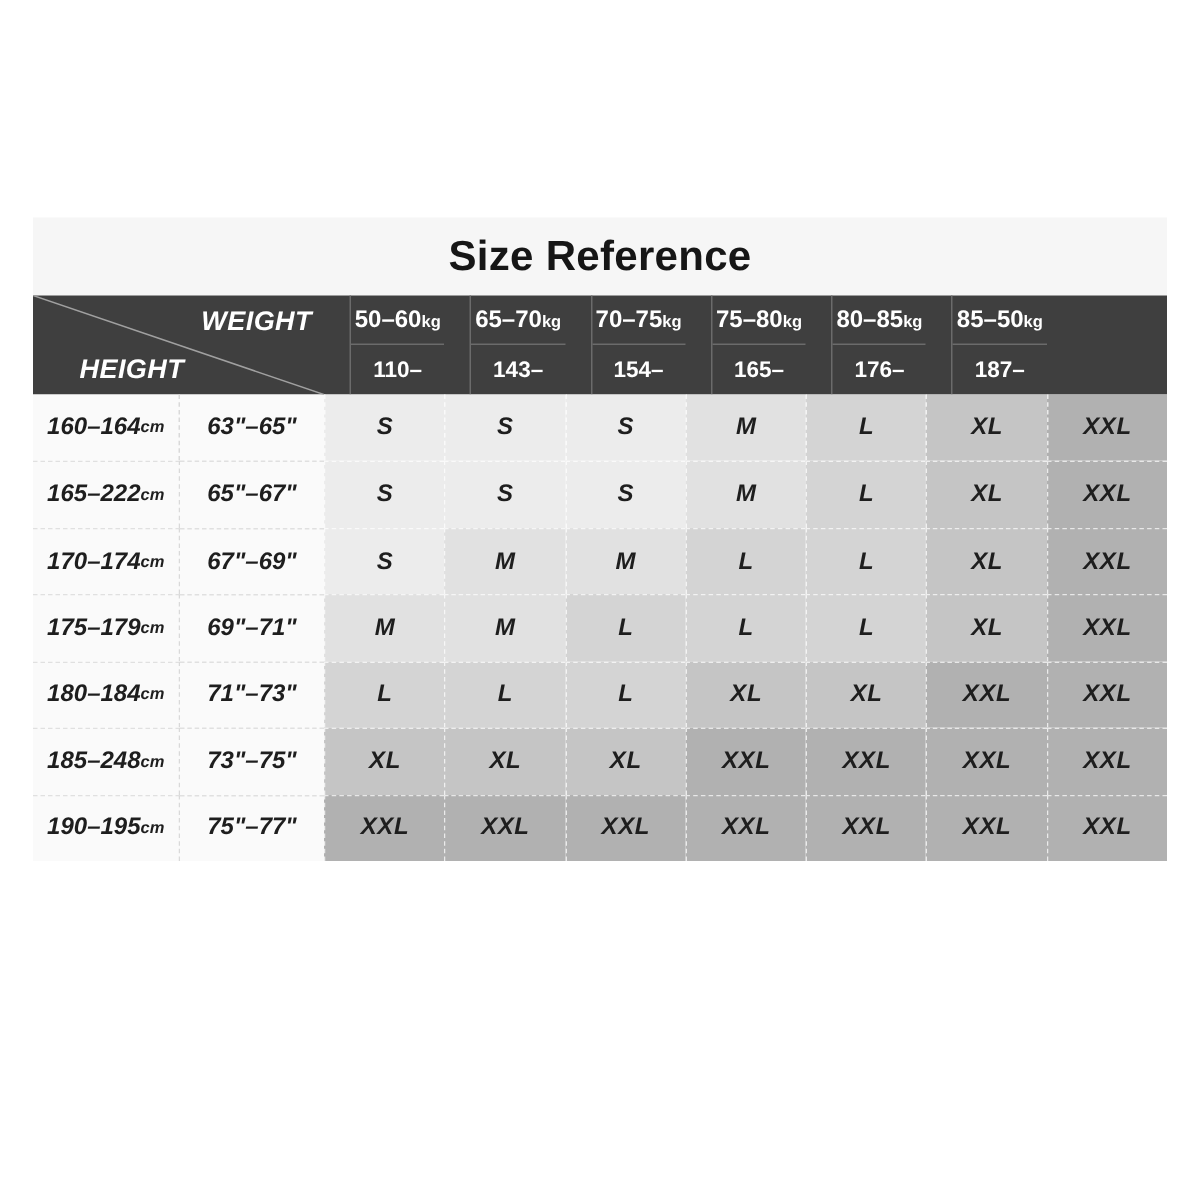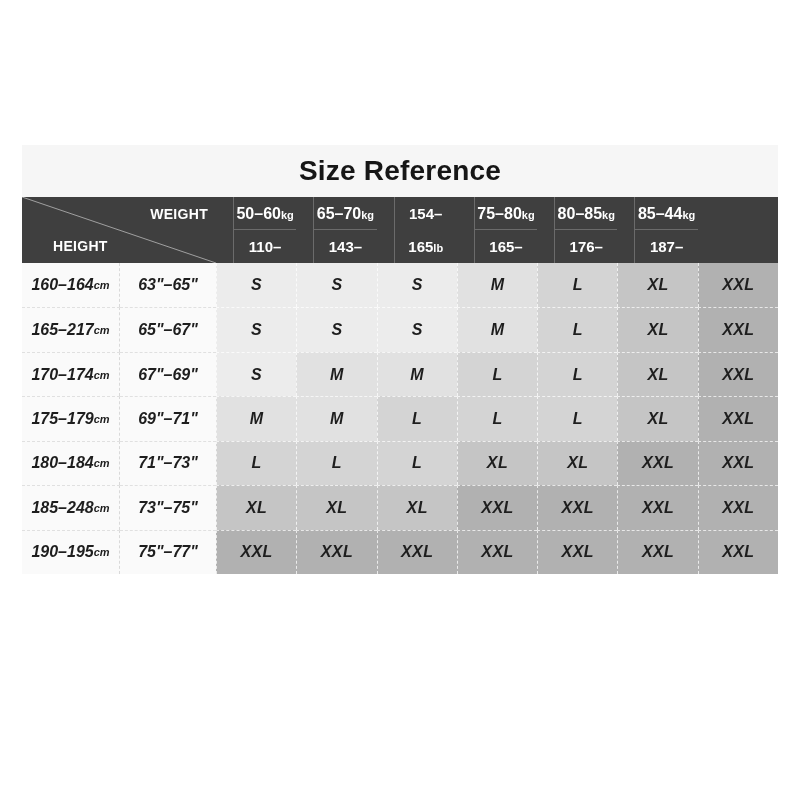--- a/index.html
+++ b/index.html
@@ -8,21 +8,21 @@
   .chart-wrap{position:absolute;left:22px;top:145px;width:756px;}
 
   
   .title-band{height:52px;background:#f6f6f6;display:flex;align-items:center;justify-content:center;}
   .title-band h1{margin:0;font-size:28px;font-weight:700;color:#161616;letter-spacing:.2px;}
 
   
   .header-grid{display:grid;grid-template-columns:194px repeat(7,1fr);height:66px;background:#3f3f3f;color:#fff;}
   .corner{position:relative;}
   .corner svg{position:absolute;left:0;top:0;width:100%;height:100%;display:block;}
-  .axis-label{position:absolute;font-size:14px;font-weight:700;letter-spacing:.3px;}
+  .axis-label{position:absolute;font-size:18px;font-weight:700;letter-spacing:.3px;font-style:italic;}
   .w-label{top:0;right:8px;line-height:34px;}
   .h-label{bottom:0;left:31px;line-height:34px;}
   .weight-cell{border-left:1px solid #6b6b6b;display:flex;flex-direction:column;text-align:center;margin-left:17px;}
   .weight-kg{height:33px;line-height:33px;border-bottom:1px solid #6b6b6b;font-size:16px;font-weight:700;box-sizing:border-box;}
   .weight-lb{height:33px;line-height:33px;font-size:15px;font-weight:700;}
   .unit{font-size:11px;font-weight:700;}
 
   
   .body-row{display:grid;grid-template-columns:98px 96px repeat(7,1fr);height:44.43px;font-style:italic;}
   .cell{display:flex;align-items:center;justify-content:center;font-weight:700;color:#1e1e1e;box-sizing:border-box;}
@@ -60,32 +60,33 @@
 
     <div class="weight-cell">
           <div class="weight-kg"><span>50–60</span><span class="unit">kg</span></div>
           <div class="weight-lb"><span>110–132</span><span class="unit">lb</span></div>
         </div>
         <div class="weight-cell">
           <div class="weight-kg"><span>65–70</span><span class="unit">kg</span></div>
           <div class="weight-lb"><span>143–154</span><span class="unit">lb</span></div>
         </div>
         <div class="weight-cell">
+          <div class="weight-kg"><span>70–75</span><span class="unit">kg</span></div>
           <div class="weight-lb"><span>154–165</span><span class="unit">lb</span></div>
         </div>
         <div class="weight-cell">
           <div class="weight-kg"><span>75–80</span><span class="unit">kg</span></div>
           <div class="weight-lb"><span>165–176</span><span class="unit">lb</span></div>
         </div>
         <div class="weight-cell">
           <div class="weight-kg"><span>80–85</span><span class="unit">kg</span></div>
           <div class="weight-lb"><span>176–187</span><span class="unit">lb</span></div>
         </div>
         <div class="weight-cell">
-          <div class="weight-kg"><span>85–44</span><span class="unit">kg</span></div>
+          <div class="weight-kg"><span>85–50</span><span class="unit">kg</span></div>
           <div class="weight-lb"><span>187–209</span><span class="unit">lb</span></div>
         </div>
       </div>
 
     <div class="body">
 
     <div class="body-row">
           <div class="cell cm-cell">
             <span>160–164</span>
             <span class="unit">cm</span>
@@ -94,21 +95,21 @@
           <div class="cell size-cell" style="background: rgb(236, 236, 236);">S</div>
           <div class="cell size-cell" style="background: rgb(236, 236, 236);">S</div>
           <div class="cell size-cell" style="background: rgb(236, 236, 236);">S</div>
           <div class="cell size-cell" style="background: rgb(225, 225, 225);">M</div>
           <div class="cell size-cell" style="background: rgb(212, 212, 212);">L</div>
           <div class="cell size-cell" style="background: rgb(197, 197, 197);">XL</div>
           <div class="cell size-cell" style="background: rgb(177, 177, 177);">XXL</div>
         </div>
         <div class="body-row">
           <div class="cell cm-cell">
-            <span>165–217</span>
+            <span>165–222</span>
             <span class="unit">cm</span>
           </div>
           <div class="cell inch-cell">65"–67"</div>
           <div class="cell size-cell" style="background: rgb(236, 236, 236);">S</div>
           <div class="cell size-cell" style="background: rgb(236, 236, 236);">S</div>
           <div class="cell size-cell" style="background: rgb(236, 236, 236);">S</div>
           <div class="cell size-cell" style="background: rgb(225, 225, 225);">M</div>
           <div class="cell size-cell" style="background: rgb(212, 212, 212);">L</div>
           <div class="cell size-cell" style="background: rgb(197, 197, 197);">XL</div>
           <div class="cell size-cell" style="background: rgb(177, 177, 177);">XXL</div>

